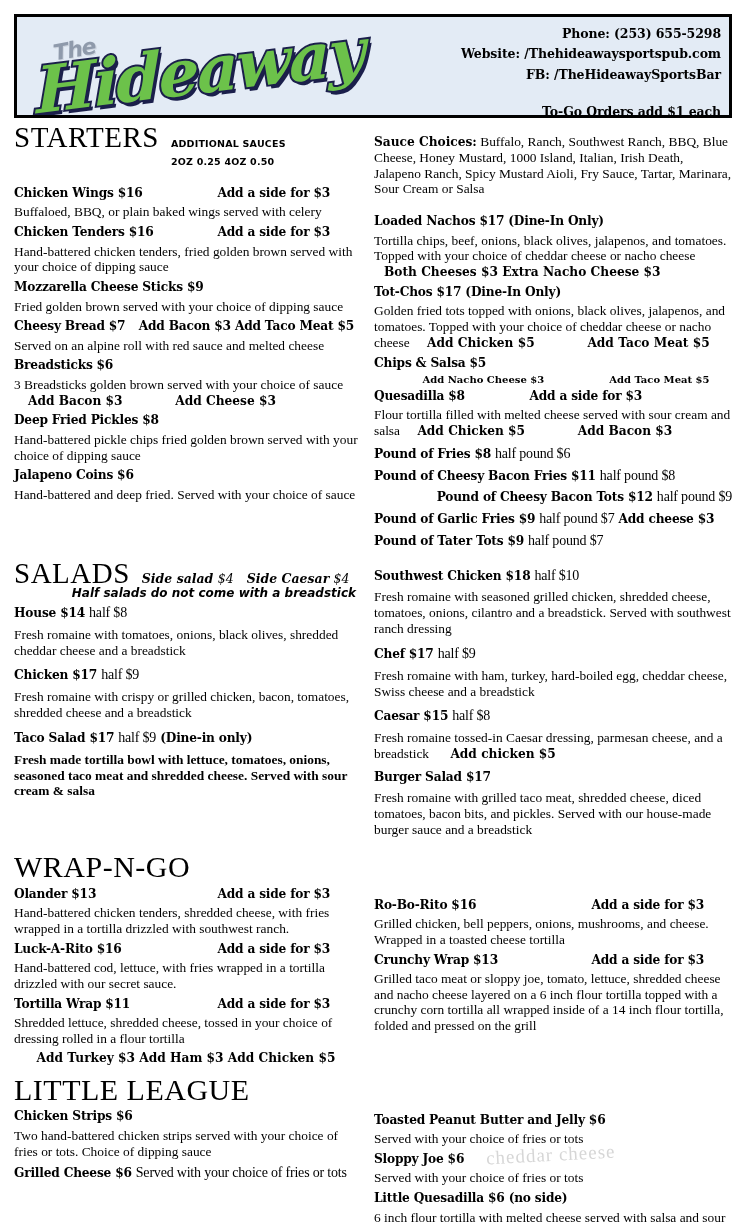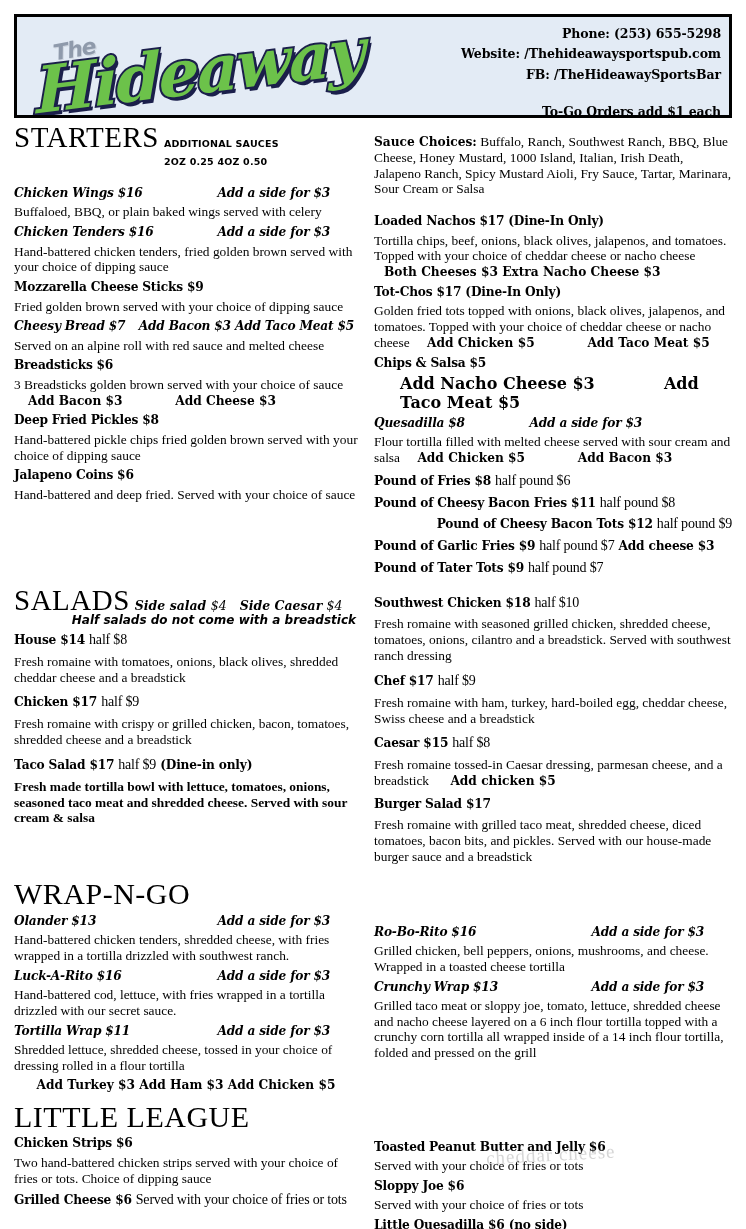--- a/index.html
+++ b/index.html
@@ -78,21 +78,21 @@
   
   .sec-title {
     font-family: "Liberation Serif", serif;
     font-size: 29px;
     letter-spacing: 0.5px;
     line-height: 1.05;
     white-space: nowrap;
   }
   .sec-title.big { font-size: 30px; }
 
-  .head-row { display: flex; align-items: baseline; gap: 5px; }
+  .head-row { display: flex; align-items: baseline; gap: 12px; }
 
   .sauces {
     font-family: "DejaVu Sans", sans-serif;
     font-weight: bold;
     font-size: 9.5px;
     line-height: 1.9;
     letter-spacing: 0.2px;
     padding-bottom: 2px;
   }
 
@@ -125,21 +125,20 @@
     letter-spacing: -0.2px;
   }
   .item-name .reg {
     font-family: "Liberation Serif", serif;
     font-weight: normal;
     font-size: 14px;
   }
   .item-row {
     display: flex;
     justify-content: space-between;
-    font-style: italic;
   }
   .item-row .addon { margin-left: auto; padding-right: 28px; }
   .item-row.tight .addon { padding-right: 4px; }
 
   .desc {
     font-family: "Liberation Serif", serif;
     font-size: 13.4px;
     line-height: 1.18;
     margin: 2px 0 4px 0;
   }
@@ -156,22 +155,23 @@
   .centered-adds {
     font-family: "DejaVu Serif", serif;
     font-weight: bold;
     font-size: 12.2px;
     text-align: center;
     margin: 4px 0 3px 0;
   }
   .indent-adds {
     font-family: "DejaVu Serif", serif;
     font-weight: bold;
-    font-size: 16px;
+    font-size: 10px;
     margin: 2px 0 3px 26px;
+    text-align: center;
   }
   .indent-adds .gap { display: inline-block; width: 58px; }
 
   .spacer-s { height: 6px; }
   .spacer-m { height: 12px; }
   .watermark {
     position: absolute;
     left: 486px; top: 1130px;
     font-family: "Liberation Serif", serif;
     font-size: 19px;

